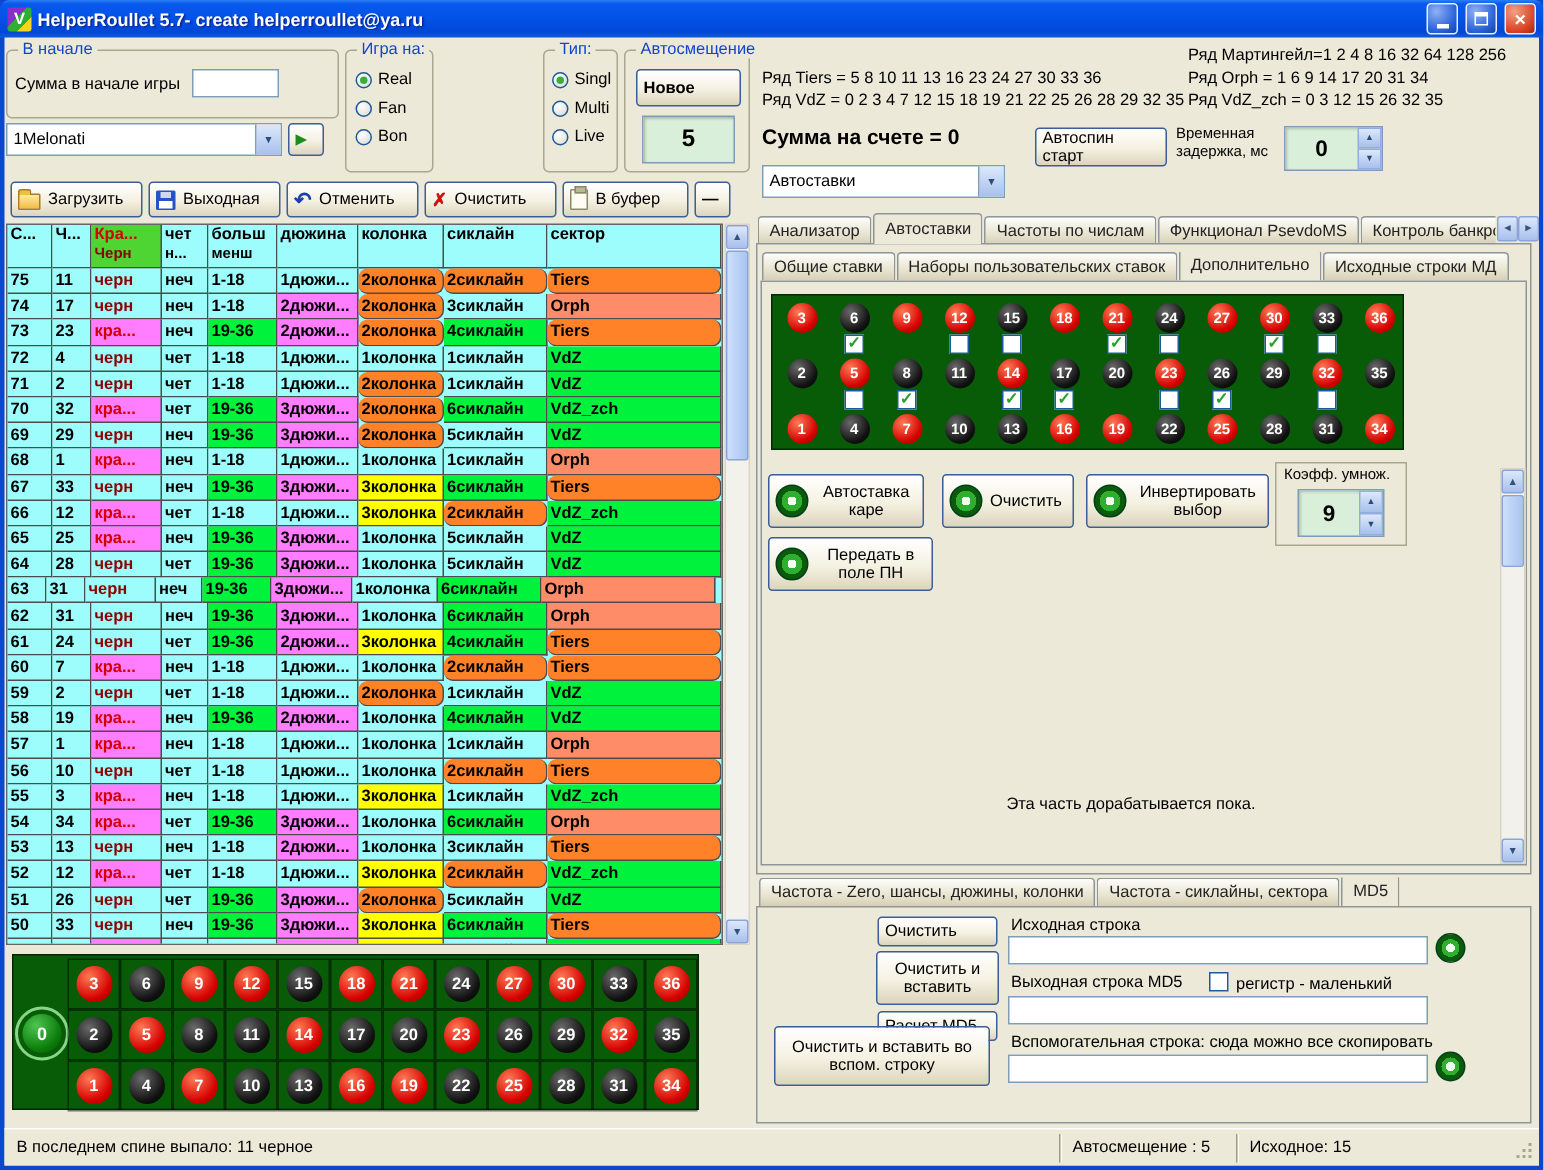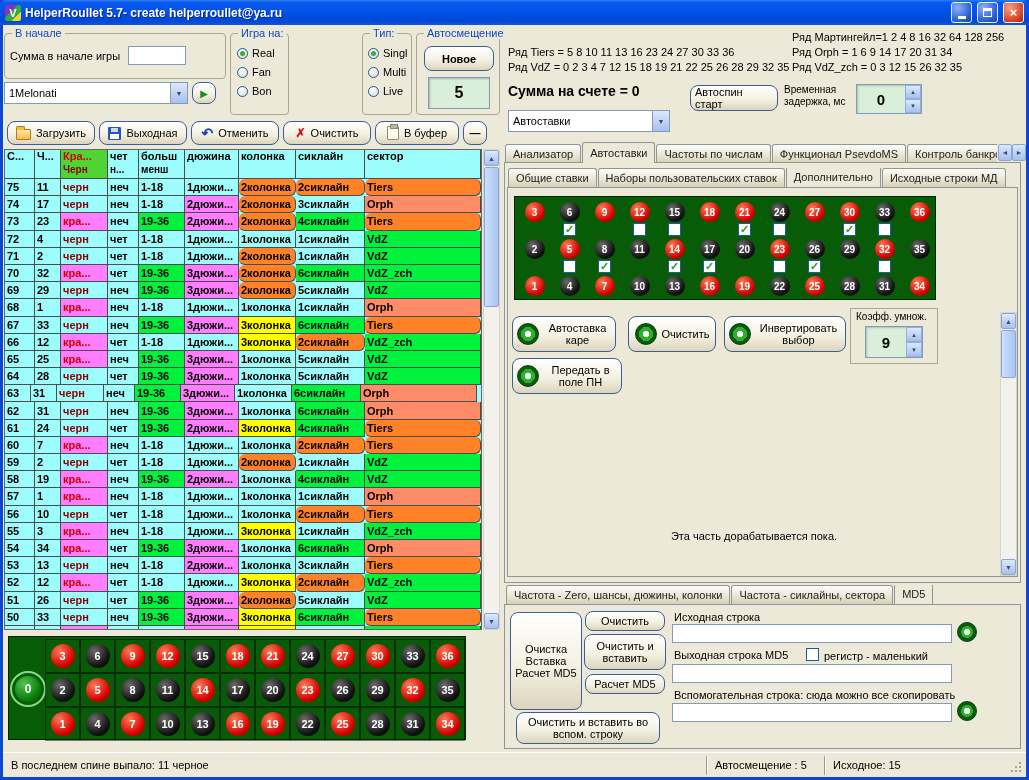--- a/index.html
+++ b/index.html
@@ -11,21 +11,21 @@
 .tbtn{width:21px;height:21px;min-width:21px;border-radius:3px;border:1px solid #e8f0ff;display:flex;align-items:center;justify-content:center;color:#fff;font-size:13px;font-weight:bold;margin-left:1px;}
 .tbtn.blue{background:radial-gradient(circle at 30% 25%,#8fb0f5,#2a63d8 65%,#173f9e);}
 .tbtn.close{background:radial-gradient(circle at 30% 25%,#f0a284,#dc4527 65%,#a72508);}
 .glyph-min{width:8px;height:3px;background:#fff;margin-top:10px;}
 .glyph-max{width:9px;height:9px;border:1px solid #fff;border-top-width:3px;}
 #content{position:absolute;left:3px;top:25px;width:1023px;height:752px;background:#ece9d8;}
 .gb{position:absolute;border:1px solid #a8a890;border-radius:4px;}
 .gb-legend{position:absolute;top:-7px;left:7px;background:#ece9d8;padding:0 3px;color:#1047c8;font-size:11px;white-space:nowrap;}
 .lbl{position:absolute;color:#000;font-size:11px;white-space:nowrap;}
 .input{position:absolute;border:1px solid #7f9db9;background:#fff;font:11px "Liberation Sans",sans-serif;padding:0 3px;}
-.btn{position:absolute;display:flex;align-items:center;justify-content:center;gap:5px;border:1px solid #3c5e98;border-radius:8px;background:linear-gradient(180deg,#ffffff,#f4f1e1 55%,#dcd5bd);font:11px "Liberation Sans",sans-serif;cursor:pointer;padding:0 4px;}
+.btn{position:absolute;display:flex;align-items:center;gap:5px;border:1px solid #3c5e98;border-radius:3px;background:linear-gradient(180deg,#ffffff,#f4f1e1 55%,#dcd5bd);font:11px "Liberation Sans",sans-serif;cursor:pointer;padding:0 4px;}
 .btn .btxt{text-align:center;line-height:12px;}
 .combo{position:absolute;display:flex;align-items:center;border:1px solid #7f9db9;background:#fff;}
 .combo .cval{flex:1;padding:0 4px;font-size:11px;white-space:nowrap;overflow:hidden;}
 .combo .carrow{width:17px;align-self:stretch;display:flex;align-items:center;justify-content:center;font-size:7px;color:#2c4a78;background:linear-gradient(180deg,#dce8fb,#a8c0ec);border-left:1px solid #7f9db9;}
 .radio-col{position:absolute;display:flex;flex-direction:column;}
 .radio-row{display:flex;align-items:center;gap:4px;font-size:11px;white-space:nowrap;}
 .radio{width:11px;height:11px;min-width:11px;border-radius:50%;border:1px solid #1d5a99;background:radial-gradient(circle at 35% 30%,#fff,#d8d8d2);position:relative;}
 .radio.sel::after{content:'';position:absolute;left:2px;top:2px;width:5px;height:5px;border-radius:50%;background:#38b038;}
 .cb{width:13px;height:13px;min-width:13px;background:#fff;border:1px solid #1d5a99;display:inline-flex;align-items:center;justify-content:center;font-size:11px;font-weight:bold;color:#2aa12a;line-height:1;}
 .val-field{position:absolute;border:1px solid #7f9db9;background:#d9efd9;display:flex;align-items:center;justify-content:center;font-size:16px;font-weight:bold;box-shadow:inset 1px 1px 2px rgba(0,0,0,.25);}
@@ -735,33 +735,30 @@
   </div>
   <div class="note-text" style="left:507px;top:530px;width:494px">Эта часть дорабатывается пока.</div>
 
   <div class="tabs" style="left:506px;top:585px;width:512px;height:19px">
       <div class="tab">Частота - Zero, шансы, дюжины, колонки</div>
       <div class="tab">Частота - сиклайны, сектора</div>
       <div class="tab active">MD5</div>
     </div>
   <div class="panel" style="left:504px;top:604px;width:517px;height:145px"></div>
 
-  <div class="btn" style="left:510px;top:612px;width:72px;height:98px">
-    <span class="btxt">Очистка Вставка Расчет MD5</span>
-  </div>
   <div class="btn" style="left:585px;top:611px;width:80px;height:20px">
     <span>Очистить</span>
   </div>
   <div class="btn" style="left:584px;top:634px;width:82px;height:36px">
     <span class="btxt">Очистить и вставить</span>
   </div>
   <div class="btn" style="left:585px;top:674px;width:80px;height:20px">
     <span>Расчет MD5</span>
   </div>
-  <div class="btn" style="left:516px;top:712px;width:144px;height:32px">
+  <div class="btn" style="left:516px;top:684px;width:144px;height:40px">
     <span class="btxt">Очистить и  вставить во вспом. строку</span>
   </div>
   <span class="lbl" style="left:674px;top:611px">Исходная строка</span>
   <input class="input" style="left: 672px; top: 624px; width: 280px; height: 19px;" value="">
   <span class="circle-btn" style="left:957px;top:622px"></span>
   <span class="lbl" style="left:674px;top:649px">Выходная строка MD5</span>
   <span class="cb" style="position:absolute;left:806px;top:648px"></span>
   <span class="lbl" style="left:824px;top:650px">регистр - маленький</span>
   <input class="input" style="left: 672px; top: 664px; width: 280px; height: 19px;" value="">
   <span class="lbl" style="left:674px;top:689px">Вспомогательная строка: сюда можно все скопировать</span>

